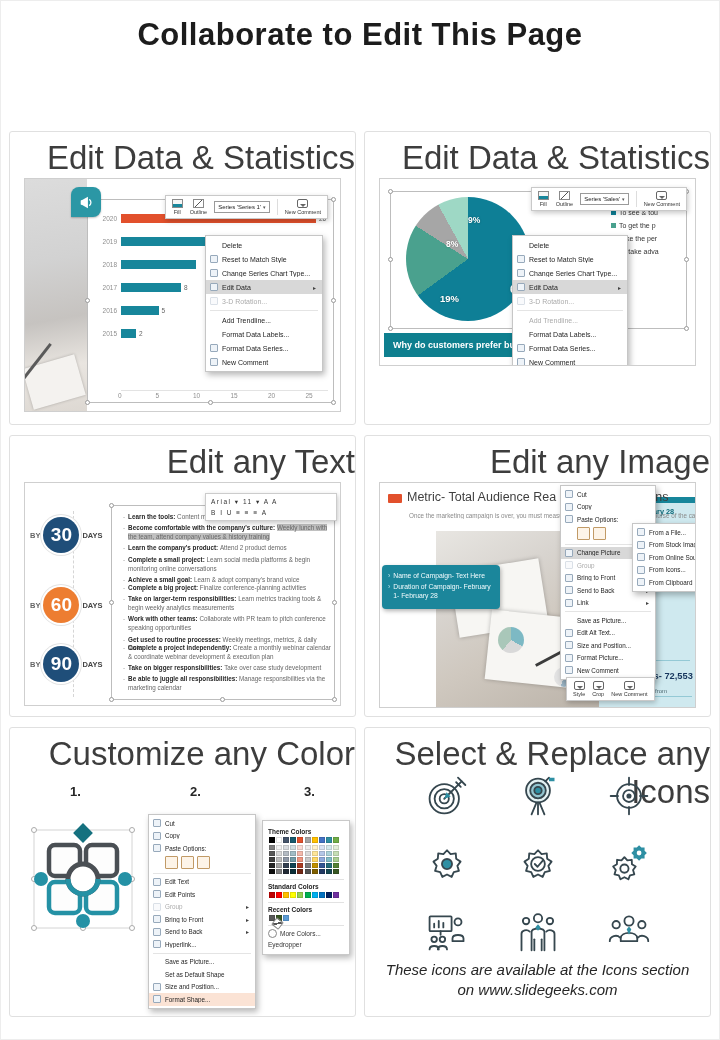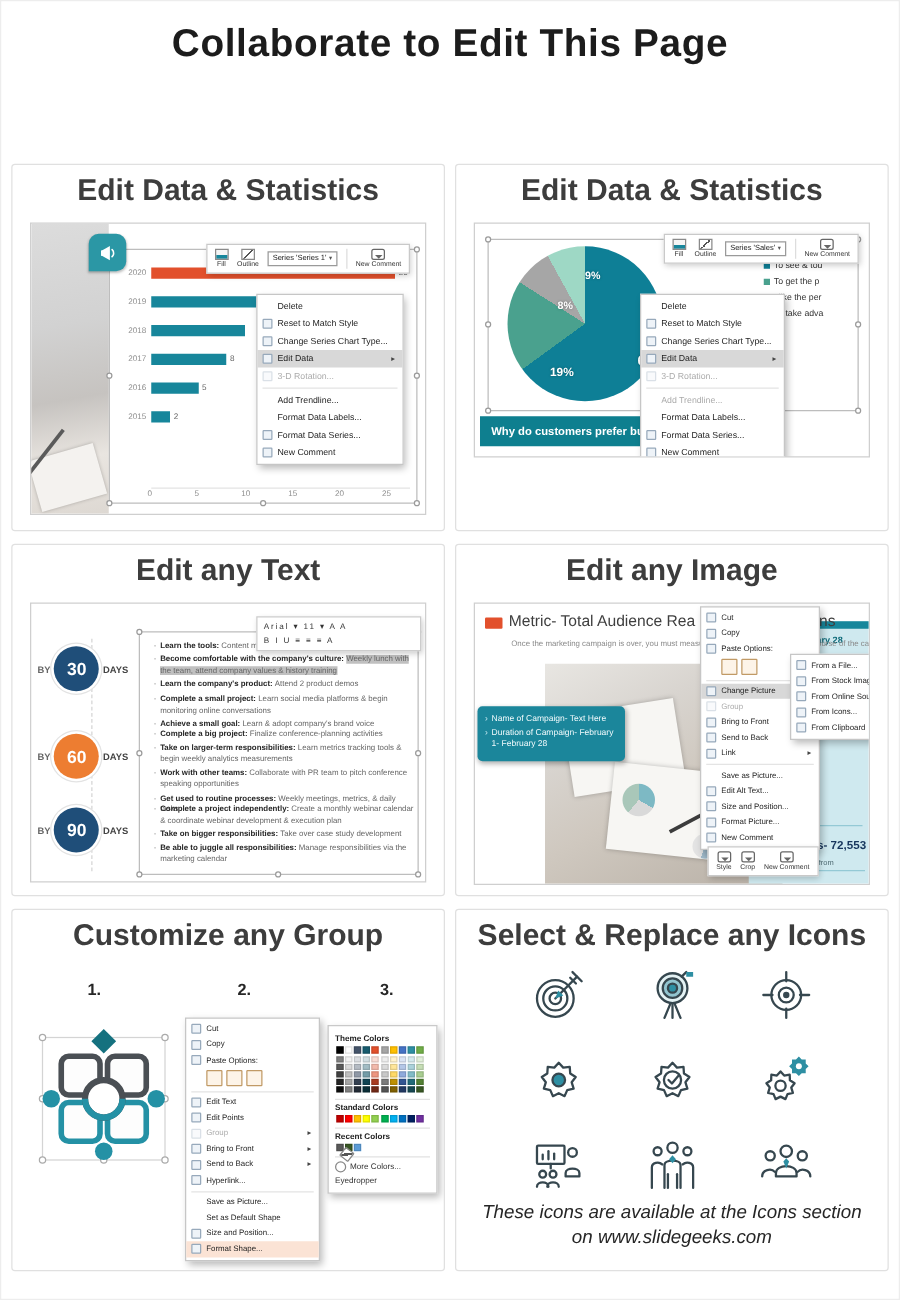--- a/index.html
+++ b/index.html
@@ -3,21 +3,21 @@
 <meta charset="utf-8">
 <style>
   html,body{margin:0;padding:0;background:#fff;}
   body{font-family:"Liberation Sans","DejaVu Sans",sans-serif;}
   .page{position:relative;width:720px;height:1040px;margin:0 auto;background:#fff;border:1px solid #ededed;box-sizing:border-box;overflow:hidden;}
   .hdr-title{text-align:center;font-size:31px;font-weight:700;color:#1c1c1c;padding-top:16px;letter-spacing:.5px;}
   .hdr-sub{text-align:center;font-size:17px;color:#4a4a4a;margin-top:3px;}
   .grid{position:absolute;left:8px;right:8px;top:130px;display:grid;grid-template-columns:1fr 1fr;column-gap:8px;row-gap:10px;}
   .panel{position:relative;border:1px solid #e0e0e0;border-radius:3px;background:#fff;overflow:hidden;}
   .p-r1{height:292px}.p-r2{height:280px}.p-r3{height:288px}
-  .p-title{text-align:center;font-size:24px;color:#3d3d3d;margin-top:7px;font-weight:700;}
+  .p-title{text-align:right;font-size:33px;color:#3d3d3d;margin-top:7px;font-weight:400;}
   .shot{position:absolute;left:14px;right:14px;border:1px solid #cfcfcf;background:#fff;overflow:hidden;}
 
   
   .menu{position:absolute;background:#fff;border:1px solid #c6c6c6;box-shadow:2px 3px 6px rgba(0,0,0,.28);padding:2px 0;z-index:7;}
   .mi{display:flex;align-items:center;height:14px;padding:0 6px 0 4px;font-size:7px;color:#1e1e1e;white-space:nowrap;}
   .menu.small .mi{height:12.5px;font-size:6.3px;}
   .mi .ic{width:8px;height:8px;margin-right:4px;flex:0 0 8px;border:1px solid #97a9bb;background:#eef3f8;box-sizing:border-box;border-radius:1px;}
   .mi .ic.none{border:none;background:transparent;}
   .mi .lbl{flex:1;overflow:hidden;text-overflow:clip;}
   .mi .ar{font-size:6px;color:#444;margin-left:4px;}
@@ -80,21 +80,21 @@
   .cap .inner{display:inline-block;max-width:300px;}
 
   
   .s3{top:46px;height:222px;}
   .goals{position:absolute;left:0;right:0;top:6px;text-align:center;font-size:12px;font-weight:700;color:#17869b;letter-spacing:1px;z-index:3;}
   .gdot{display:inline-block;width:8px;height:8px;border:2px solid #ed7d31;border-radius:50%;box-sizing:border-box;vertical-align:-1px;margin:0 1px;}
   .vline{position:absolute;left:48px;top:28px;bottom:8px;width:0;border-left:1px dashed #d5d5d5;}
   .f3{left:86px;top:22px;right:5px;bottom:5px;}
   .m-blk{position:absolute;left:5px;width:92px;display:flex;align-items:center;gap:3px;z-index:3;}
   .m-by{font-size:7.5px;font-weight:700;color:#666;}
-  .m-circ{width:36px;height:36px;border-radius:50%;color:#fff;font-weight:700;font-size:14px;display:flex;align-items:center;justify-content:center;box-shadow:0 0 0 2px #fff,0 0 0 3px #e3e3e3;}
+  .m-circ{width:36px;height:36px;border-radius:50%;color:#fff;font-weight:700;font-size:19px;display:flex;align-items:center;justify-content:center;box-shadow:0 0 0 2px #fff,0 0 0 3px #e3e3e3;}
   .m-days{font-size:7.5px;font-weight:700;color:#444;}
   .blist{position:absolute;left:98px;right:9px;z-index:3;}
   .bull{font-size:6.3px;color:#666;line-height:1.4;margin-bottom:2.5px;display:flex;}
   .bdash{margin-right:3px;color:#999;}
   .blead{font-weight:700;color:#262626;}
   .bhl{background:#c0c0c0;}
   .ftb{position:absolute;right:3px;top:10px;width:120px;background:#fff;border:1px solid #ccc;box-shadow:1px 2px 5px rgba(0,0,0,.22);padding:2px 5px;z-index:6;font-size:6.5px;color:#333;letter-spacing:1.5px;line-height:1.7;white-space:nowrap;overflow:hidden;}
 
   
   .s4{top:46px;height:224px;}
@@ -603,21 +603,21 @@
             </div>
             <div class="col">
               <div class="tbico bubbleico"></div>
               <span>New Comment</span>
             </div>
           </div>
       </div>
     </section>
 
     <section class="panel p-r3">
-      <div class="p-title">Customize any Group</div>
+      <div class="p-title">Customize any Color</div>
       <div class="shapewrap">
         <svg viewBox="0 0 118 118" width="118" height="118">
           <rect x="10" y="10" width="98" height="98" fill="none" stroke="#d4d4d4" stroke-width="1"></rect>
           <circle cx="10" cy="10" r="2.5" fill="#fff" stroke="#ababab"></circle>
             <circle cx="59" cy="10" r="2.5" fill="#fff" stroke="#ababab"></circle>
             <circle cx="108" cy="10" r="2.5" fill="#fff" stroke="#ababab"></circle>
           <circle cx="10" cy="59" r="2.5" fill="#fff" stroke="#ababab"></circle>
             <circle cx="108" cy="59" r="2.5" fill="#fff" stroke="#ababab"></circle>
           <circle cx="10" cy="108" r="2.5" fill="#fff" stroke="#ababab"></circle>
             <circle cx="59" cy="108" r="2.5" fill="#fff" stroke="#ababab"></circle>

